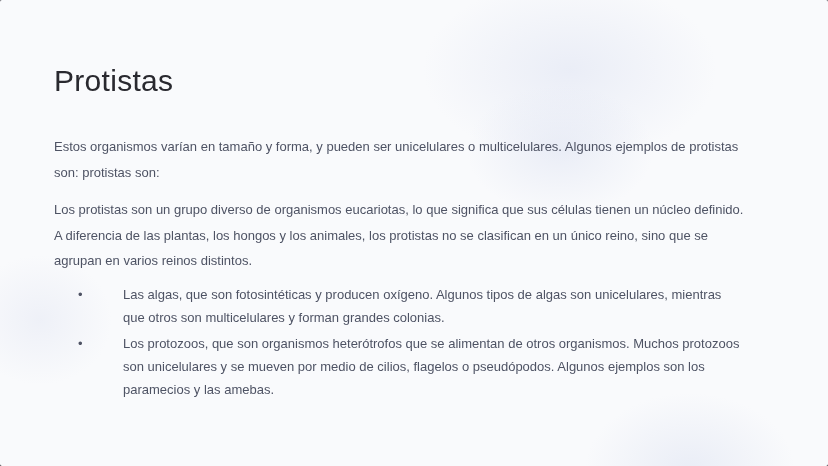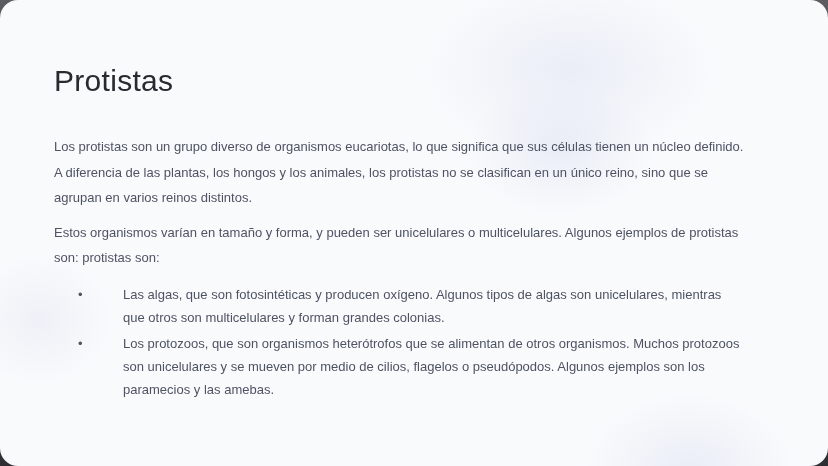--- a/index.html
+++ b/index.html
@@ -10,21 +10,21 @@
   .stage {
     position: relative;
     width: 828px;
     height: 466px;
     background: linear-gradient(180deg, #5b5b61 0%, #47474d 40%, #2e2e33 100%);
     overflow: hidden;
   }
   .card {
     position: absolute;
     inset: 0;
-    border-radius: 18px;
+    border-radius: 2px;
     background: #f9fafc;
     overflow: hidden;
   }
   .blob {
     position: absolute;
     pointer-events: none;
   }
   .blob-1 {
     left: 360px; top: -60px; width: 420px; height: 260px;
     background: radial-gradient(closest-side, rgba(216,222,240,0.45), rgba(216,222,240,0.0) 70%);
@@ -97,23 +97,23 @@
   <div class="card">
     <div class="blob blob-1"></div>
     <div class="blob blob-2"></div>
     <div class="blob blob-3"></div>
     <div class="blob blob-4"></div>
 
     <div class="content">
       <h1 class="title">Protistas</h1>
 
       <div class="body-text">
+        <p class="para last">Estos organismos varían en tamaño y forma, y pueden ser unicelulares o multicelulares. Algunos ejemplos de protistas son: protistas son:</p>
+
         <p class="para">Los protistas son un grupo diverso de organismos eucariotas, lo que significa que sus células tienen un núcleo definido. A diferencia de las plantas, los hongos y los animales, los protistas no se clasifican en un único reino, sino que se agrupan en varios reinos distintos.</p>
-
-        <p class="para last">Estos organismos varían en tamaño y forma, y pueden ser unicelulares o multicelulares. Algunos ejemplos de protistas son: protistas son:</p>
 
         <ul class="bullet-list">
           <li class="bullet-item">
             <span class="bullet-dot">•</span>
             <span class="bullet-text">Las algas, que son fotosintéticas y producen oxígeno. Algunos tipos de algas son unicelulares, mientras que otros son multicelulares y forman grandes colonias.</span>
           </li>
           <li class="bullet-item">
             <span class="bullet-dot">•</span>
             <span class="bullet-text">Los protozoos, que son organismos heterótrofos que se alimentan de otros organismos. Muchos protozoos son unicelulares y se mueven por medio de cilios, flagelos o pseudópodos. Algunos ejemplos son los paramecios y las amebas.</span>
           </li>

